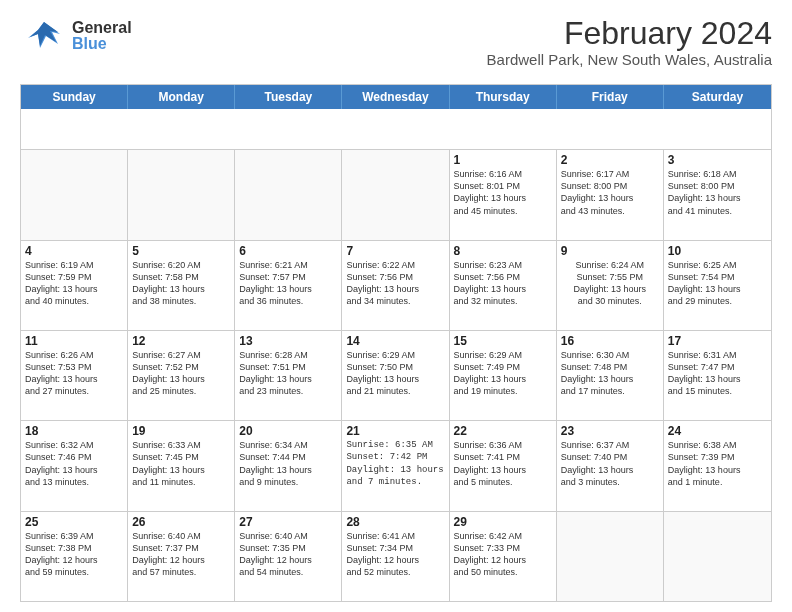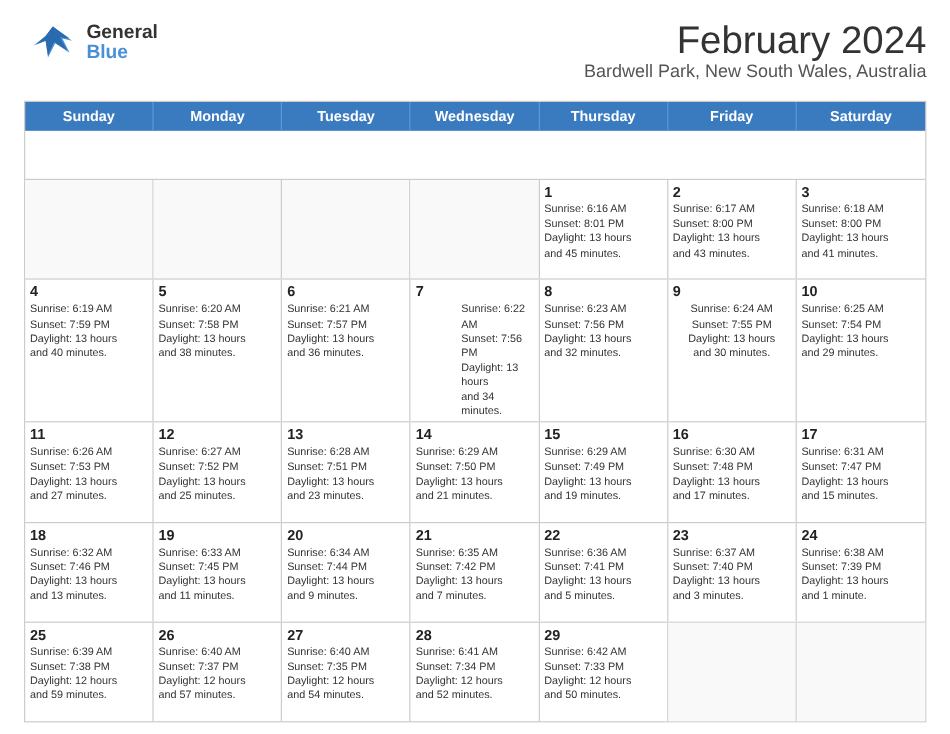--- a/index.html
+++ b/index.html
@@ -193,21 +193,21 @@
           </div>
           <div class="cal-cell">
             <div class="cell-day">6</div>
             <div class="cell-info" style="white-space: pre-line;">Sunrise: 6:21 AM
 Sunset: 7:57 PM
 Daylight: 13 hours
 and 36 minutes.</div>
           </div>
           <div class="cal-cell">
             <div class="cell-day">7</div>
-            <div class="cell-info" style="white-space: pre-line; margin-left: 38px;">Sunrise: 6:22 AM
+            <div class="cell-info" style="white-space: pre-line;">Sunrise: 6:22 AM
 Sunset: 7:56 PM
 Daylight: 13 hours
 and 34 minutes.</div>
           </div>
           <div class="cal-cell">
             <div class="cell-day">8</div>
             <div class="cell-info" style="white-space: pre-line;">Sunrise: 6:23 AM
 Sunset: 7:56 PM
 Daylight: 13 hours
 and 32 minutes.</div>
@@ -295,21 +295,21 @@
           </div>
           <div class="cal-cell">
             <div class="cell-day">20</div>
             <div class="cell-info" style="white-space: pre-line;">Sunrise: 6:34 AM
 Sunset: 7:44 PM
 Daylight: 13 hours
 and 9 minutes.</div>
           </div>
           <div class="cal-cell">
             <div class="cell-day">21</div>
-            <div class="cell-info" style="white-space: pre-line;">Sunrise: 6:35 AM
+            <div class="cell-info" style="white-space: pre-line; font-family: Liberation Mono, monospace;">Sunrise: 6:35 AM
 Sunset: 7:42 PM
 Daylight: 13 hours
 and 7 minutes.</div>
           </div>
           <div class="cal-cell">
             <div class="cell-day">22</div>
             <div class="cell-info" style="white-space: pre-line;">Sunrise: 6:36 AM
 Sunset: 7:41 PM
 Daylight: 13 hours
 and 5 minutes.</div>

